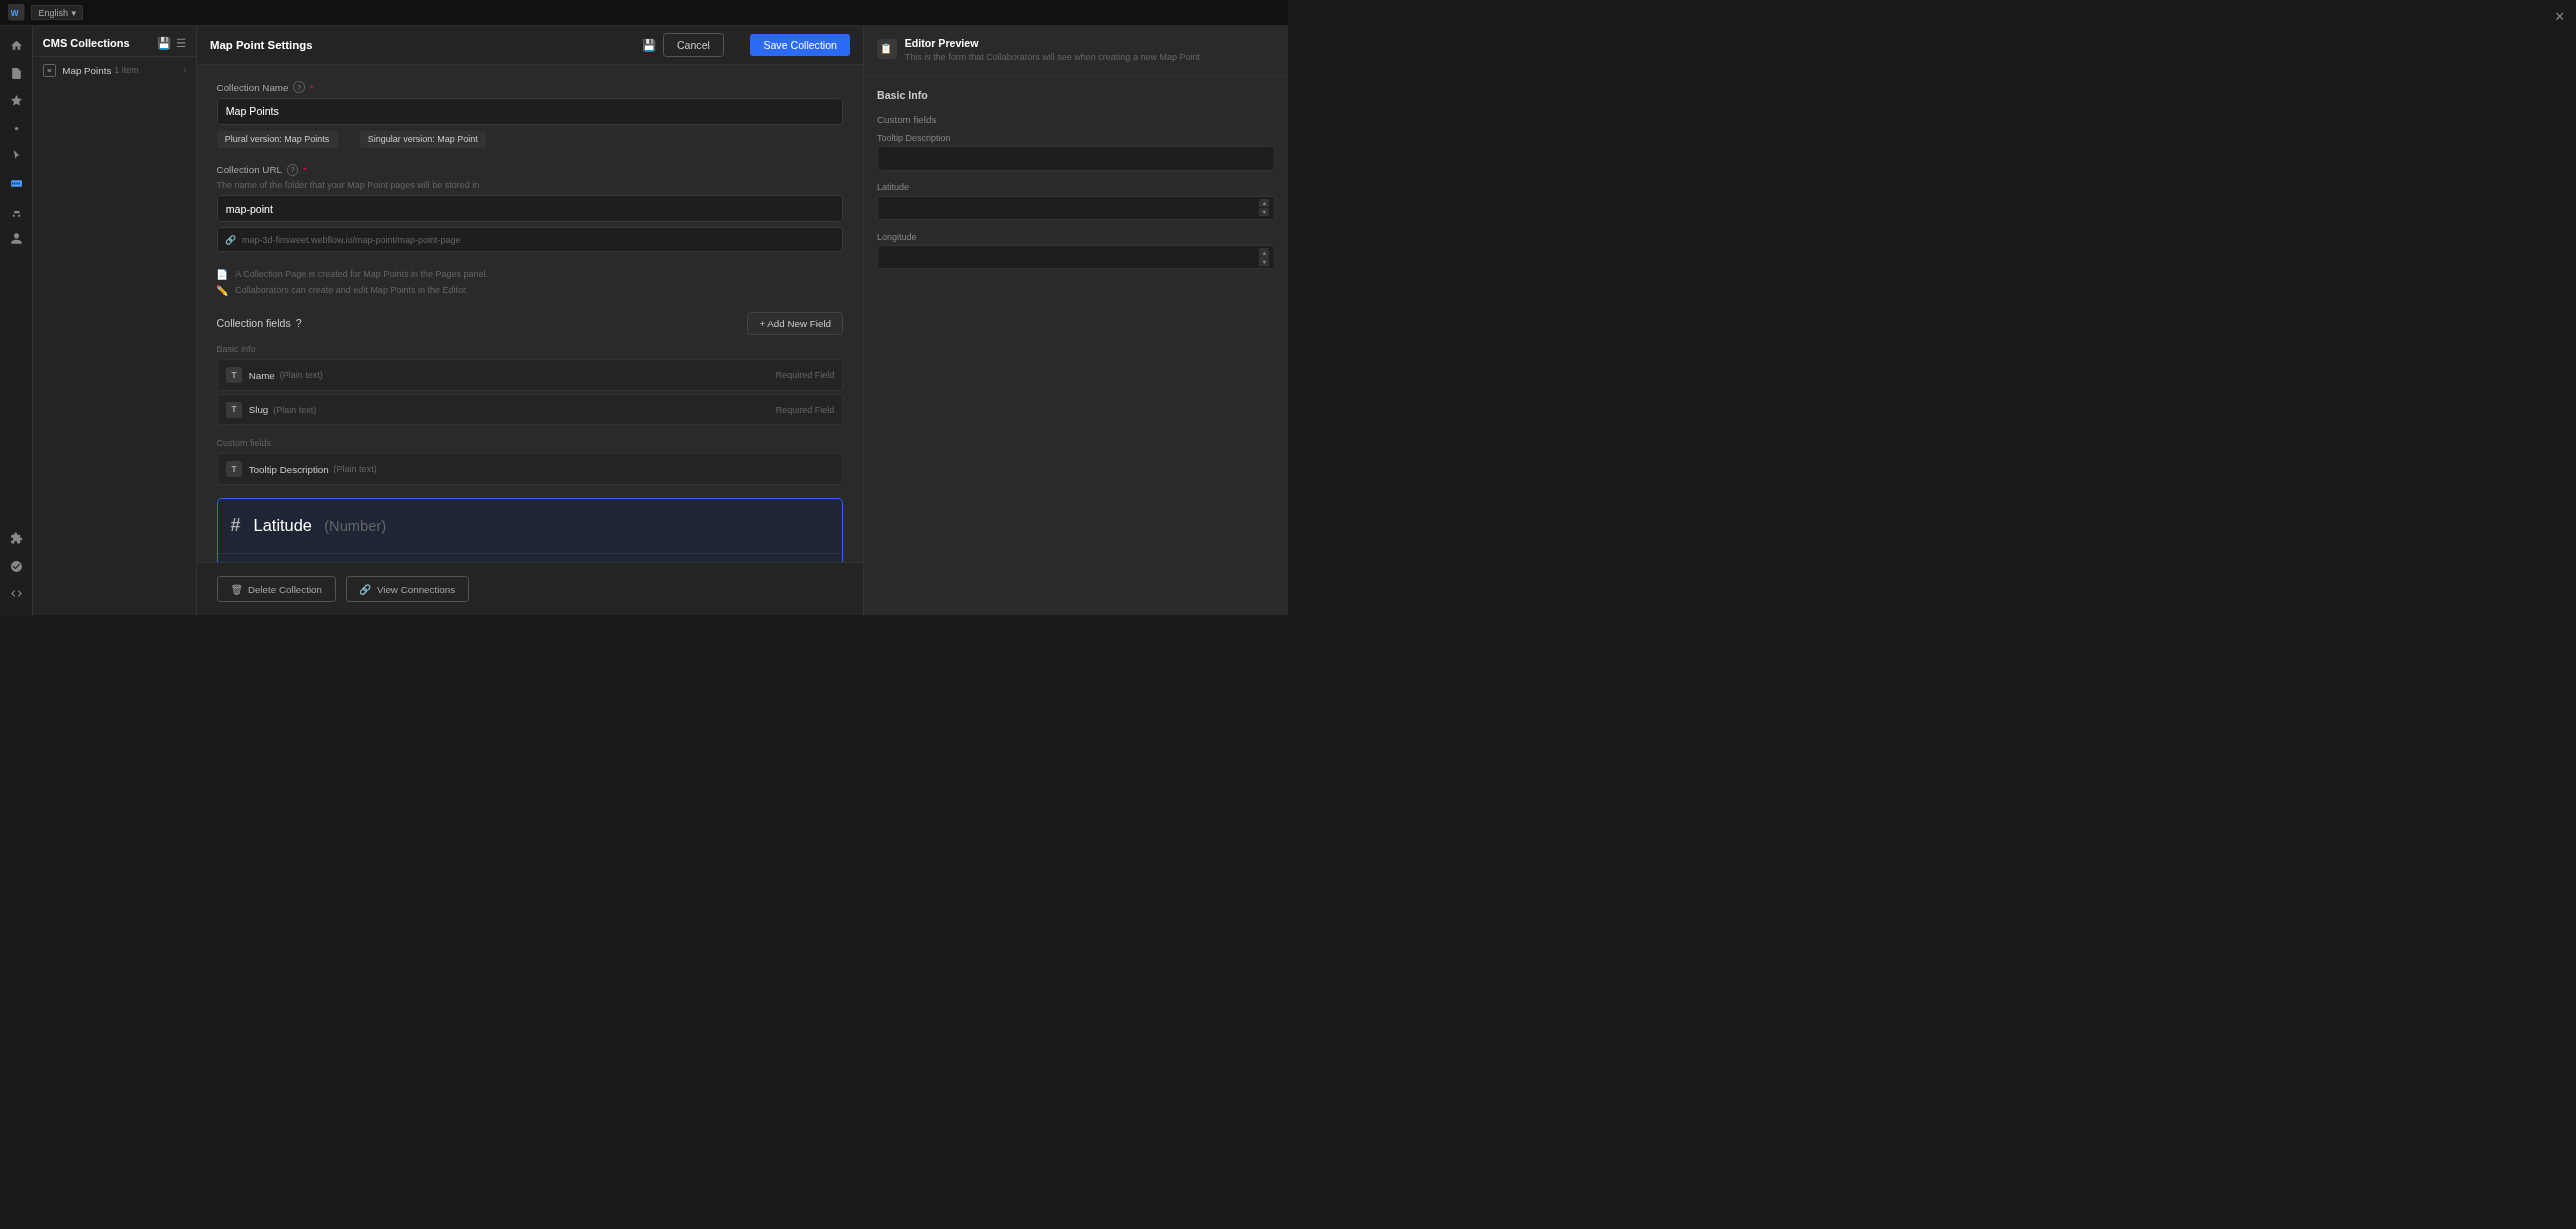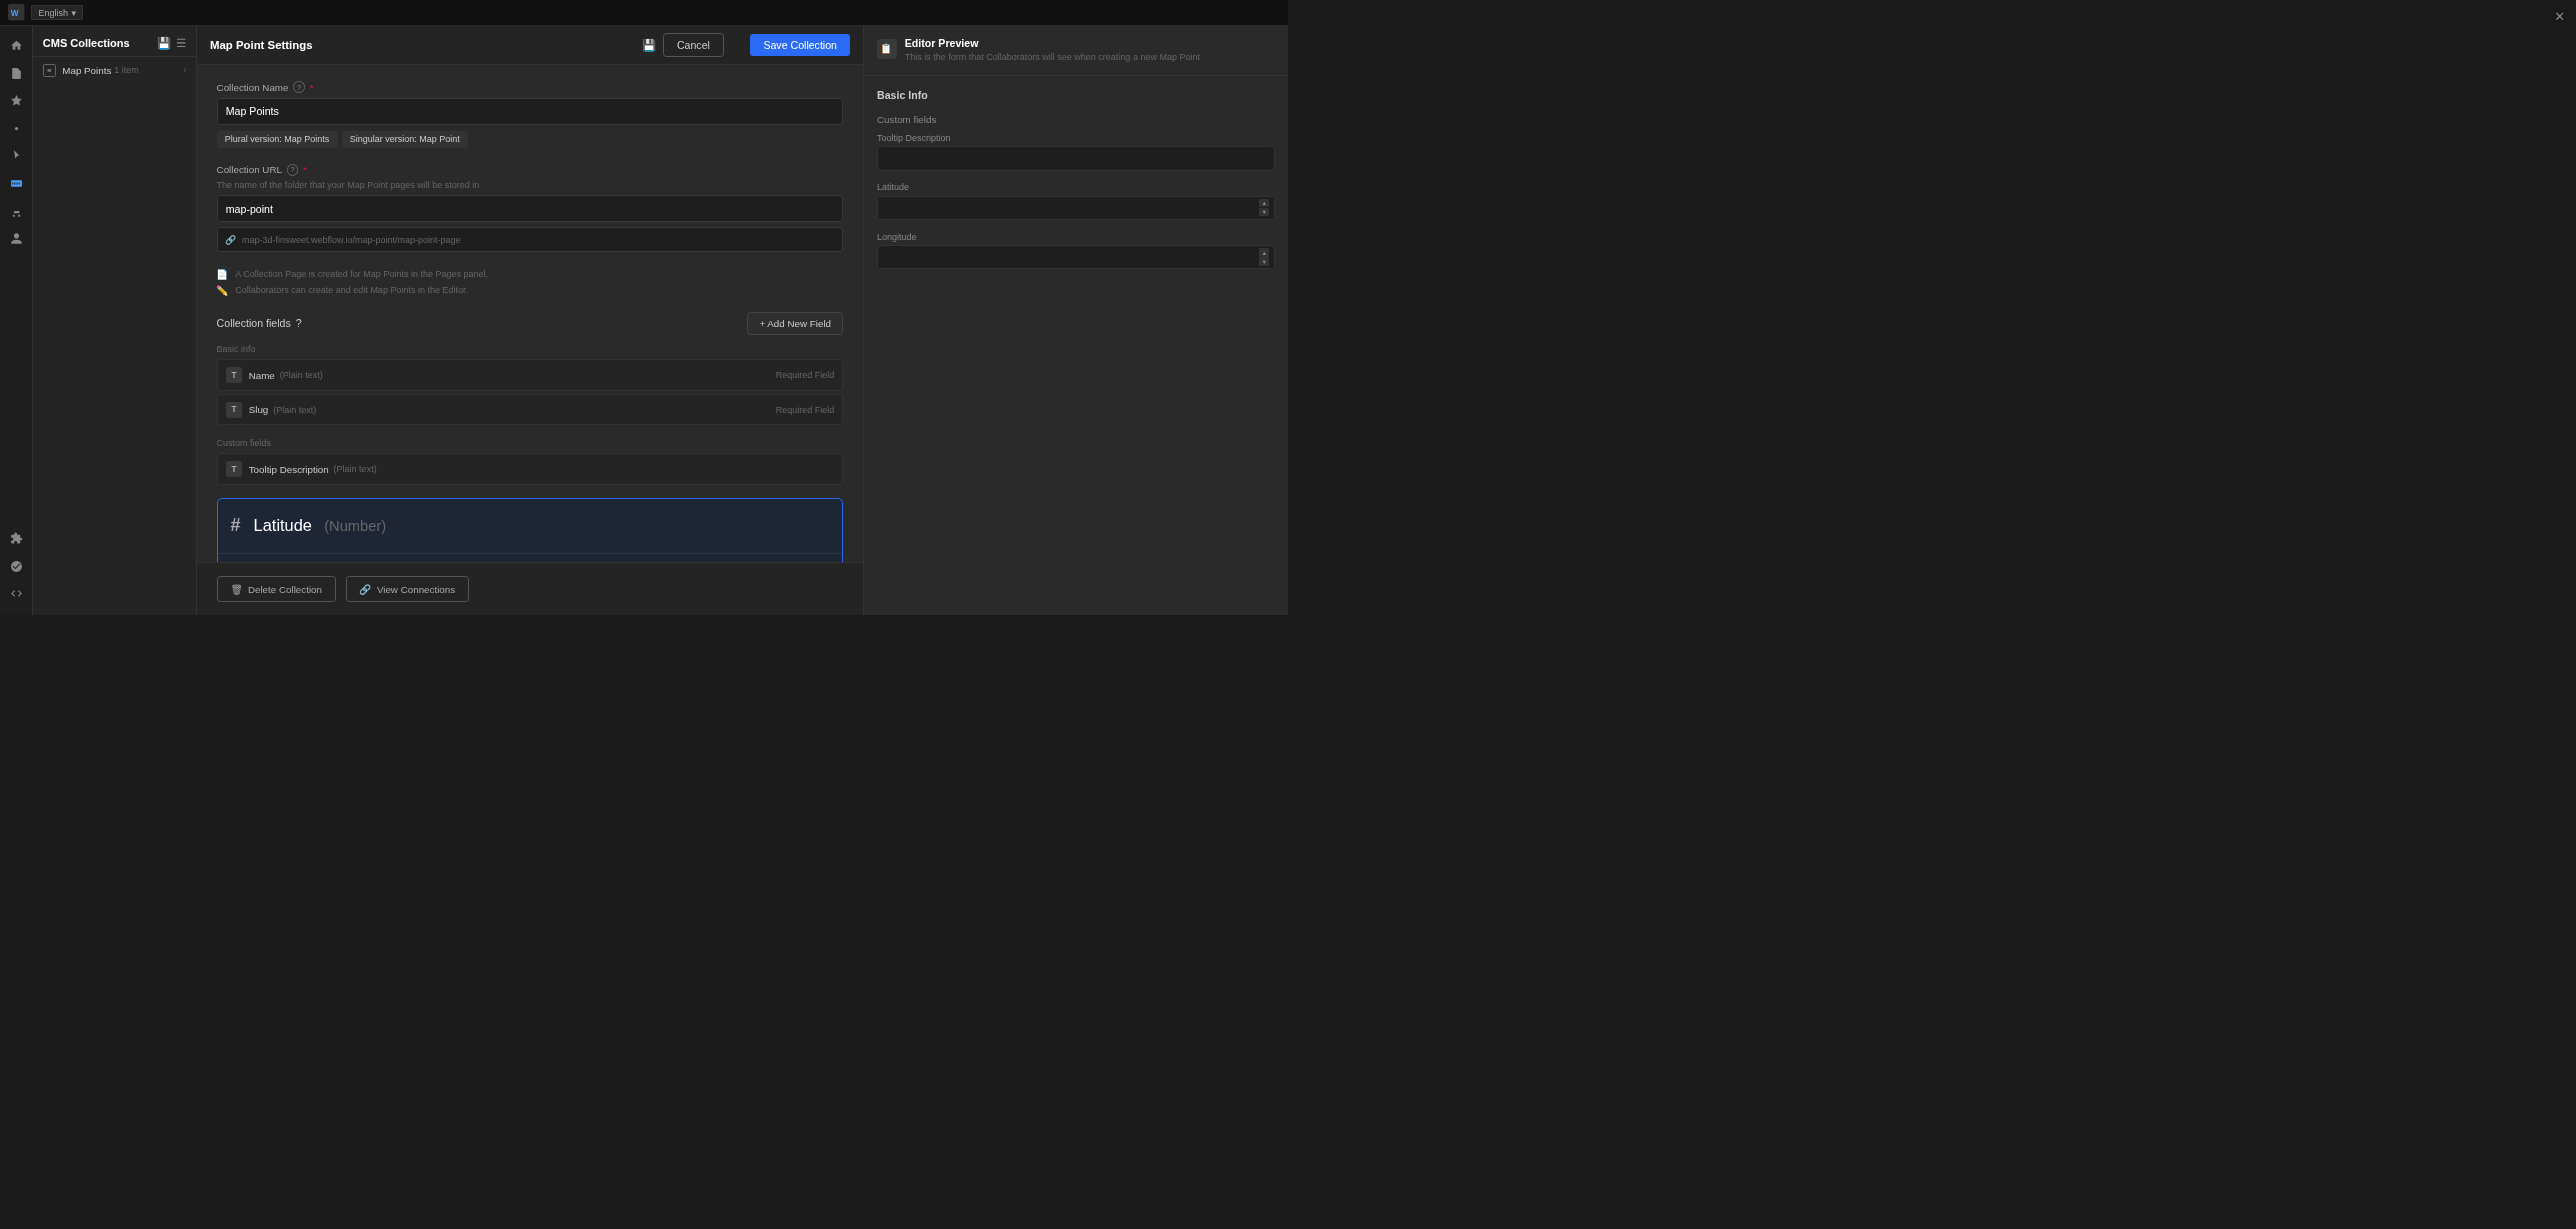--- a/index.html
+++ b/index.html
@@ -174,21 +174,21 @@
       border: 0.8px solid #3a3a3a;
       border-radius: 3.3px;
       padding: 6.5px 8.2px;
       color: #fff;
       font-size: 10.6px;
       outline: none;
     }
 
     .version-badges {
       display: flex;
-      gap: 4px;
+      gap: 22px;
       margin-top: 6.5px;
     }
     .version-badge {
       background: #333;
       border-radius: 3.3px;
       padding: 3.3px 8.2px;
       font-size: 9px;
       color: #aaa;
     }
     .version-badge span { color: #ccc; font-weight: 500; }

